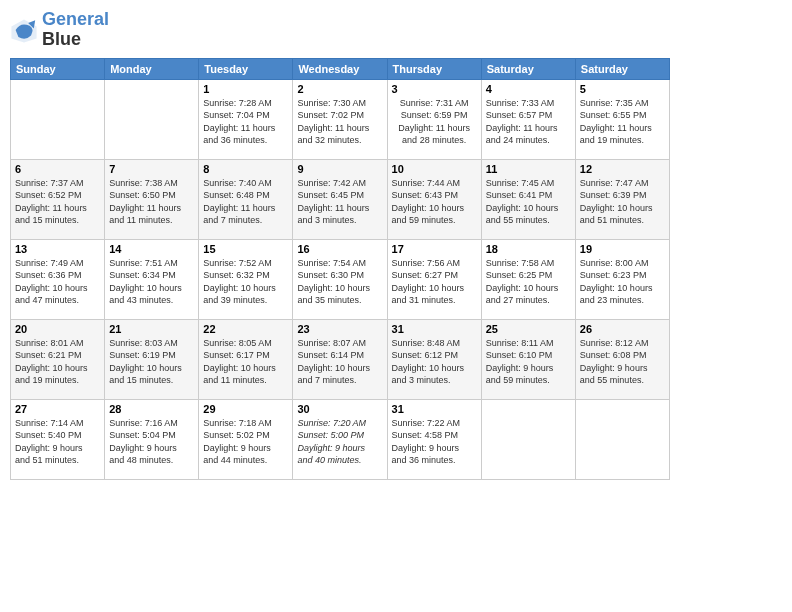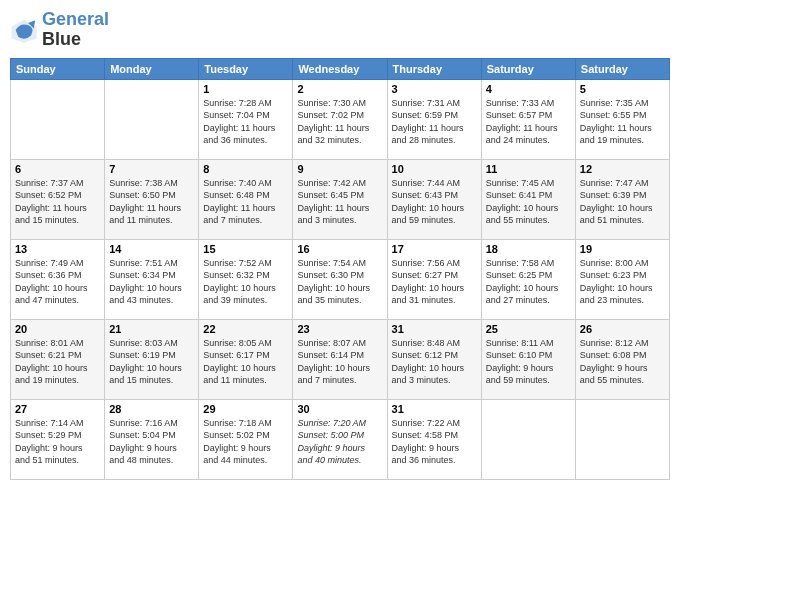--- a/index.html
+++ b/index.html
@@ -138,21 +138,21 @@
           </td>
           <td>
             <span class="day-num">2</span>
             <div class="day-info" style="white-space: pre-line;">Sunrise: 7:30 AM
 Sunset: 7:02 PM
 Daylight: 11 hours
 and 32 minutes.</div>
           </td>
           <td>
             <span class="day-num">3</span>
-            <div class="day-info" style="white-space: pre-line;">Sunrise: 7:31 AM
+            <div class="day-info" style="white-space: pre-line; text-align: center;">Sunrise: 7:31 AM
 Sunset: 6:59 PM
 Daylight: 11 hours
 and 28 minutes.</div>
           </td>
           <td>
             <span class="day-num">4</span>
             <div class="day-info" style="white-space: pre-line;">Sunrise: 7:33 AM
 Sunset: 6:57 PM
 Daylight: 11 hours
 and 24 minutes.</div>
@@ -315,21 +315,21 @@
             <div class="day-info" style="white-space: pre-line;">Sunrise: 8:12 AM
 Sunset: 6:08 PM
 Daylight: 9 hours
 and 55 minutes.</div>
           </td>
         </tr>
         <tr>
           <td>
             <span class="day-num">27</span>
             <div class="day-info" style="white-space: pre-line;">Sunrise: 7:14 AM
-Sunset: 5:29 PM
+Sunset: 5:40 PM
 Daylight: 9 hours
 and 51 minutes.</div>
           </td>
           <td>
             <span class="day-num">28</span>
             <div class="day-info" style="white-space: pre-line;">Sunrise: 7:16 AM
 Sunset: 5:04 PM
 Daylight: 9 hours
 and 48 minutes.</div>
           </td>

